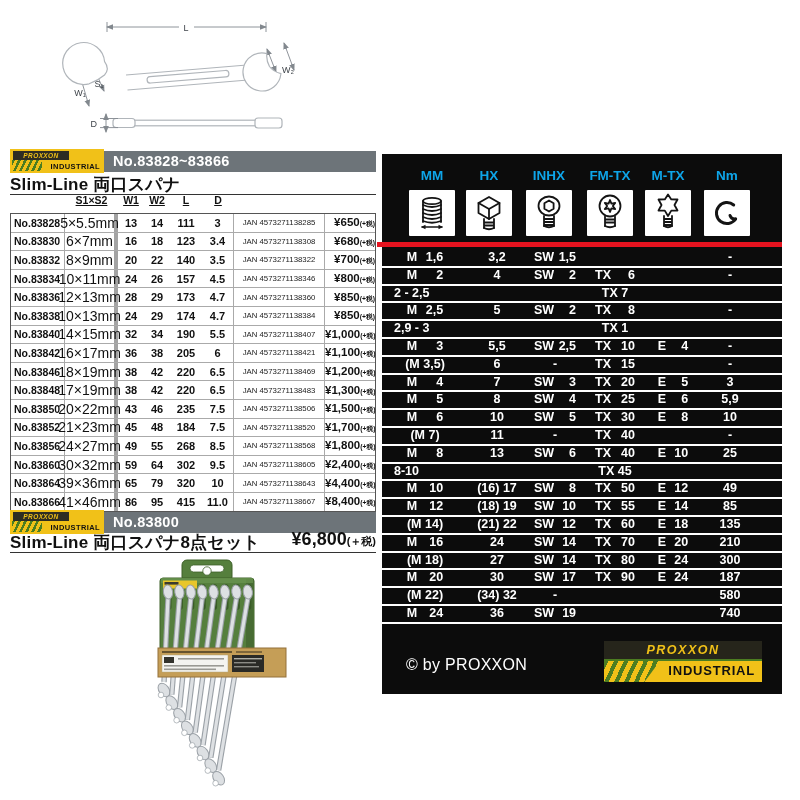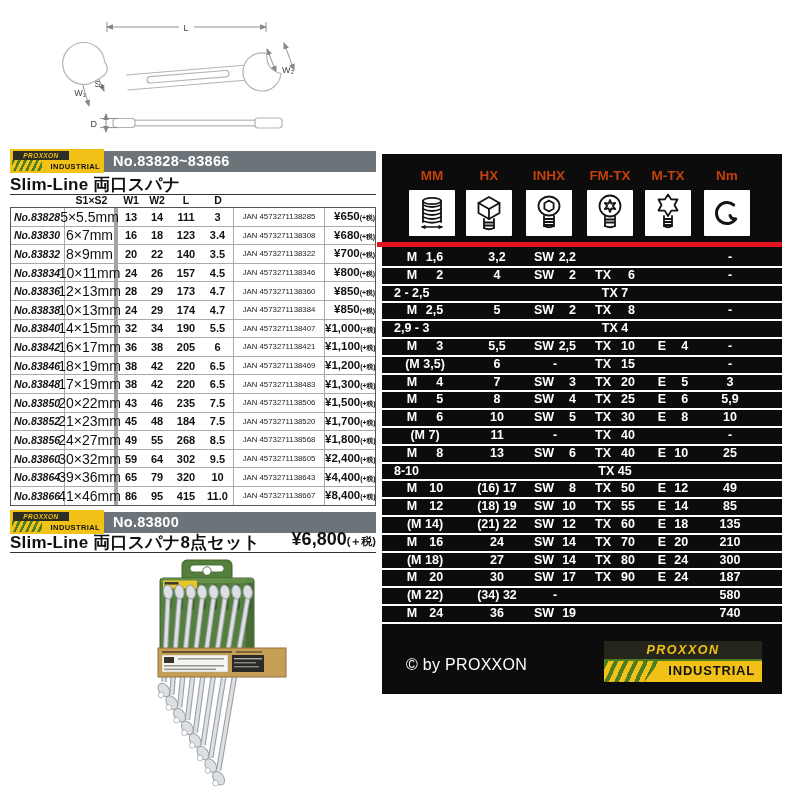--- a/index.html
+++ b/index.html
@@ -32,41 +32,41 @@
   #title1{top:173px;} #title2{top:531px;}
   .rule{position:absolute;left:10px;width:366px;border-top:1.5px solid #333;}
   #rule1{top:194px;} #rule2{top:552px;}
   #price2{position:absolute;left:10px;top:529px;width:366px;text-align:right;}
   #price2 .p2{font-size:18px;font-weight:800;}
   #price2 .t2{font-size:11px;font-weight:700;}
 
   
   #spec{position:absolute;left:10px;top:195px;width:366px;}
   .shead{display:grid;grid-template-columns:55px 53px 26px 26px 32px 32px 91px 51px;
-         height:11px;line-height:11px;font-size:10.5px;font-weight:700;margin-bottom:1px;}
+         height:11px;line-height:11px;font-size:10.5px;font-weight:700;margin-bottom:7px;text-decoration:underline;}
   .shead div{text-align:center;}
   #spec-rows{border:1px solid #555;}
   .srow{display:grid;grid-template-columns:54px 53px 26px 26px 32px 32px 91px 51px;
         height:17.6px;border-top:1px solid #aaa;align-items:center;font-size:11.5px;}
   .srow:first-child{border-top:none;}
   .c{text-align:center;}
   .c.no{font-weight:700;text-align:left;padding-left:3px;font-size:10.5px;
-        border-right:1px solid #aaa;height:100%;display:flex;align-items:center;font-style:italic;}
+        border-right:1px solid #aaa;height:100%;display:flex;align-items:center;}
   .c.size{font-size:14px;border-right:4px solid #a3a3a3;height:100%;
         display:flex;align-items:center;justify-content:center;}
   .c.n{font-weight:700;font-size:11px;}
   .c.nd{border-right:1px solid #aaa;height:100%;display:flex;align-items:center;justify-content:center;}
   .c.jan{font-size:7.8px;color:#222;border-right:1px solid #aaa;height:100%;
         display:flex;align-items:center;justify-content:center;}
   .c.price{font-weight:800;font-size:11.5px;text-align:right;padding-right:1px;white-space:nowrap;}
   .tax{font-size:6.8px;font-weight:700;}
 
   
   #panel{position:absolute;left:382px;top:154px;width:400px;height:540px;background:#0c0c0c;}
-  .mhead{position:absolute;top:14px;color:#c2410c;font-size:13.5px;font-weight:700;
+  .mhead{position:absolute;top:14px;color:#0ea5e9;font-size:13.5px;font-weight:700;
          width:60px;text-align:center;}
   .mbox{position:absolute;top:36px;width:46px;height:46px;background:#fff;border-radius:1px;}
   .micon{position:absolute;left:3px;top:3px;width:40px;height:40px;stroke:#141414;
          fill:none;stroke-width:1.8px;stroke-linejoin:round;stroke-linecap:round;}
   #redline{position:absolute;left:-5px;top:88px;width:405px;height:4.5px;background:#e5131f;}
   #metric-rows{position:absolute;left:0;top:96px;width:400px;}
   .mrow{display:grid;grid-template-columns:86px 58px 58px 62px 54px 60px;height:15.8px;
         border-bottom:2.2px solid #fff;color:#fff;font-size:12.5px;font-weight:700;
         align-items:center;}
   .mc{text-align:center;white-space:pre;line-height:15.8px;}
@@ -479,21 +479,21 @@
       <path d="M26.7,12 A10.5,10.5 0 1 0 28.6,26" stroke-width="3"></path>
       <path d="M28.6,26 Q24.5,26.5 23,22.5" stroke-width="3"></path>
     </svg>
   </div>
 
   <div id="redline"></div>
   <div id="metric-rows">
       <div class="mrow">
         <div class="mc sp"><span class="lab">M</span><span class="val" style="width:22px">1,6</span></div>
         <div class="mc">3,2</div>
-        <div class="mc sp"><span class="lab">SW</span><span class="val" style="width:18px">2,2</span></div>
+        <div class="mc sp"><span class="lab">SW</span><span class="val" style="width:18px">1,5</span></div>
         <div class="mc"></div>
         <div class="mc"></div>
         <div class="mc">-</div>
       </div>
       <div class="mrow">
         <div class="mc sp"><span class="lab">M</span><span class="val" style="width:22px">2</span></div>
         <div class="mc">4</div>
         <div class="mc sp"><span class="lab">SW</span><span class="val" style="width:18px">2</span></div>
         <div class="mc sp"><span class="lab">TX</span><span class="val" style="width:20px">6</span></div>
         <div class="mc"></div>
@@ -512,21 +512,21 @@
         <div class="mc">5</div>
         <div class="mc sp"><span class="lab">SW</span><span class="val" style="width:18px">2</span></div>
         <div class="mc sp"><span class="lab">TX</span><span class="val" style="width:20px">8</span></div>
         <div class="mc"></div>
         <div class="mc">-</div>
       </div>
       <div class="mrow">
         <div class="mc range">2,9 - 3</div>
         <div class="mc"></div>
         <div class="mc"></div>
-        <div class="mc">TX 4</div>
+        <div class="mc">TX 1</div>
         <div class="mc"></div>
         <div class="mc"></div>
       </div>
       <div class="mrow">
         <div class="mc sp"><span class="lab">M</span><span class="val" style="width:22px">3</span></div>
         <div class="mc">5,5</div>
         <div class="mc sp"><span class="lab">SW</span><span class="val" style="width:18px">2,5</span></div>
         <div class="mc sp"><span class="lab">TX</span><span class="val" style="width:20px">10</span></div>
         <div class="mc sp"><span class="lab">E</span><span class="val" style="width:18px">4</span></div>
         <div class="mc">-</div>

